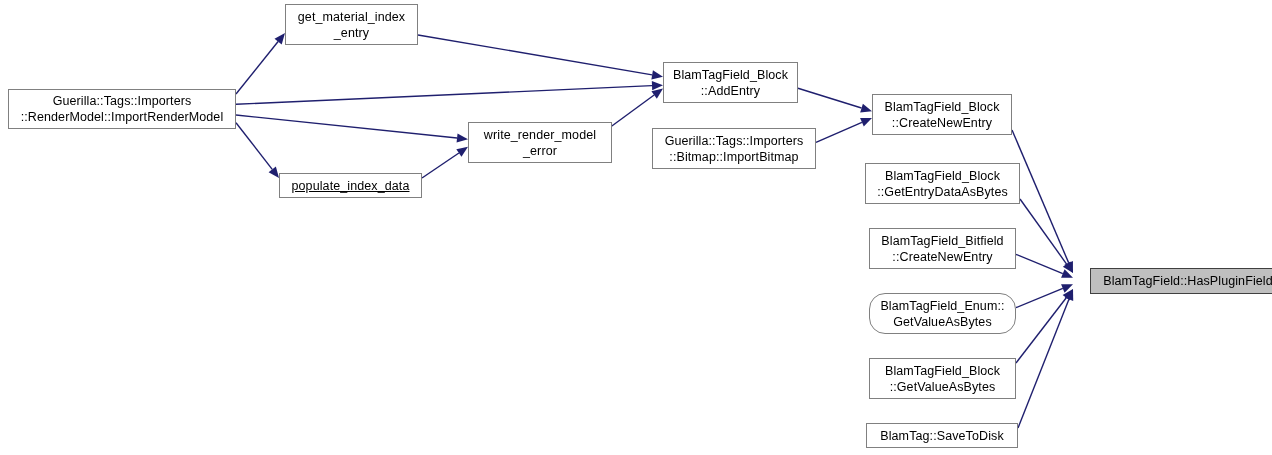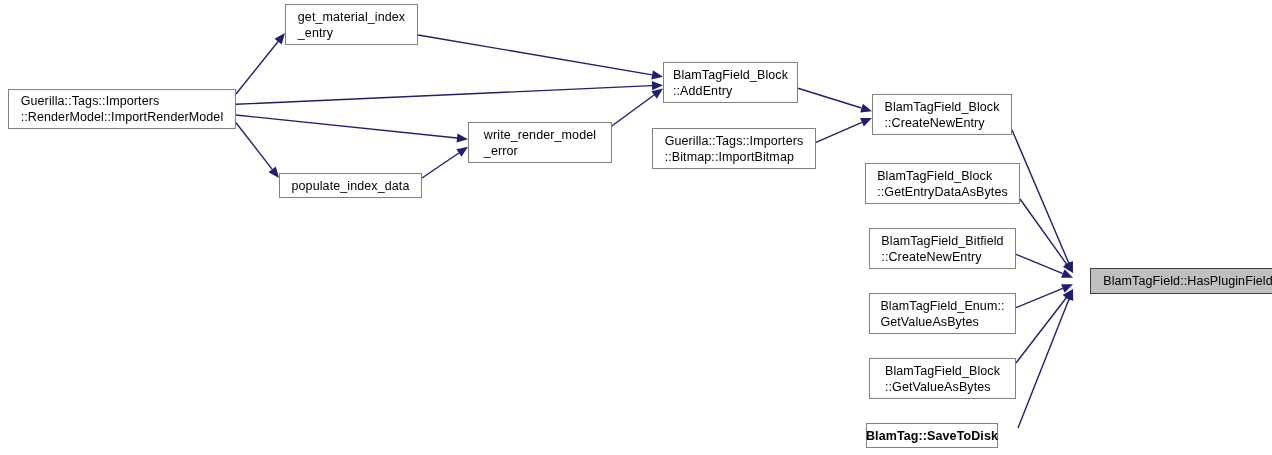--- a/index.html
+++ b/index.html
@@ -22,21 +22,21 @@
     top: 0;
     width: 1272px;
     height: 455px;
   }
   .graph-node {
     position: absolute;
     box-sizing: border-box;
     display: flex;
     align-items: center;
     justify-content: center;
-    text-align: left;
+    text-align: center;
     background: #ffffff;
     border: 1px solid #808080;
     color: #000000;
     font-size: 12.5px;
     line-height: 16px;
     letter-spacing: 0.1px;
     white-space: pre-line;
     z-index: 2;
   }
   .graph-node.highlight {
@@ -84,30 +84,30 @@
       <polygon points="1073,289 1069.9317307455563,300.5215330482638 1062.6432530469333,294.9074353614867" fill="#1f1f6e"></polygon>
       <path d="M 1018 428 L 1068.9527924419215 299.2283972831442" fill="none" stroke="#1f1f6e" stroke-width="1.4"></path>
       <polygon points="1073,289 1073.2301222148726,300.9208658983407 1064.6754626689703,297.5359286679477" fill="#1f1f6e"></polygon>
     </svg>
 <div class="graph-node" style="left: 8px; top: 89px; width: 228px; height: 40px;"><span class="node-label">Guerilla::Tags::Importers
 ::RenderModel::ImportRenderModel</span></div>
     <div class="graph-node" style="left: 285px; top: 4px; width: 133px; height: 41px;"><span class="node-label">get_material_index
 _entry</span></div>
     <div class="graph-node" style="left: 468px; top: 122px; width: 144px; height: 41px;"><span class="node-label">write_render_model
 _error</span></div>
-    <div class="graph-node" style="left: 279px; top: 173px; width: 143px; height: 25px;"><span class="node-label">populate_index_data</span></div>
+    <div class="graph-node" style="left: 279px; top: 173px; width: 143px; height: 25px; text-decoration: underline;"><span class="node-label">populate_index_data</span></div>
     <div class="graph-node" style="left: 663px; top: 62px; width: 135px; height: 41px;"><span class="node-label">BlamTagField_Block
 ::AddEntry</span></div>
     <div class="graph-node" style="left: 652px; top: 128px; width: 164px; height: 41px;"><span class="node-label">Guerilla::Tags::Importers
 ::Bitmap::ImportBitmap</span></div>
     <div class="graph-node" style="left: 872px; top: 94px; width: 140px; height: 41px;"><span class="node-label">BlamTagField_Block
 ::CreateNewEntry</span></div>
     <div class="graph-node" style="left: 865px; top: 163px; width: 155px; height: 41px;"><span class="node-label">BlamTagField_Block
 ::GetEntryDataAsBytes</span></div>
     <div class="graph-node" style="left: 869px; top: 228px; width: 147px; height: 41px;"><span class="node-label">BlamTagField_Bitfield
 ::CreateNewEntry</span></div>
-    <div class="graph-node" style="left: 869px; top: 293px; width: 147px; height: 41px;"><span class="node-label">BlamTagField_Enum::
+    <div class="graph-node" style="left: 869px; top: 293px; width: 147px; height: 41px; border-radius: 16px;"><span class="node-label">BlamTagField_Enum::
 GetValueAsBytes</span></div>
     <div class="graph-node" style="left: 869px; top: 358px; width: 147px; height: 41px;"><span class="node-label">BlamTagField_Block
 ::GetValueAsBytes</span></div>
-    <div class="graph-node" style="left: 866px; top: 423px; width: 132px; height: 25px; font-weight: bold;"><span class="node-label">BlamTag::SaveToDisk</span></div>
+    <div class="graph-node" style="left: 866px; top: 423px; width: 152px; height: 25px;"><span class="node-label">BlamTag::SaveToDisk</span></div>
     <div class="graph-node highlight" style="left: 1073px; top: 268px; width: 196px; height: 26px; margin-left: 17px;"><span class="node-label">BlamTagField::HasPluginField</span></div>
   </div>
 
 </body></html>

